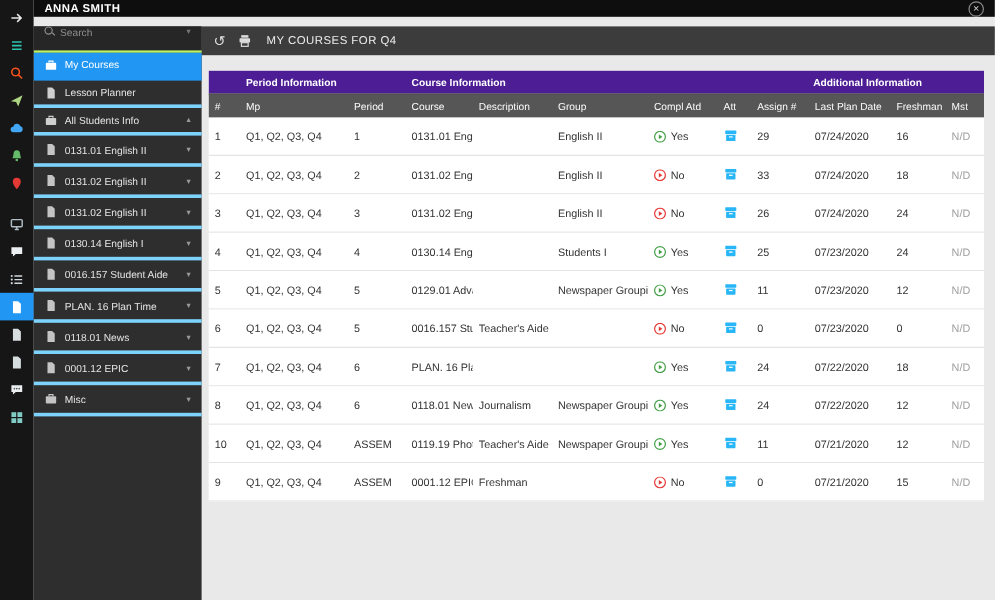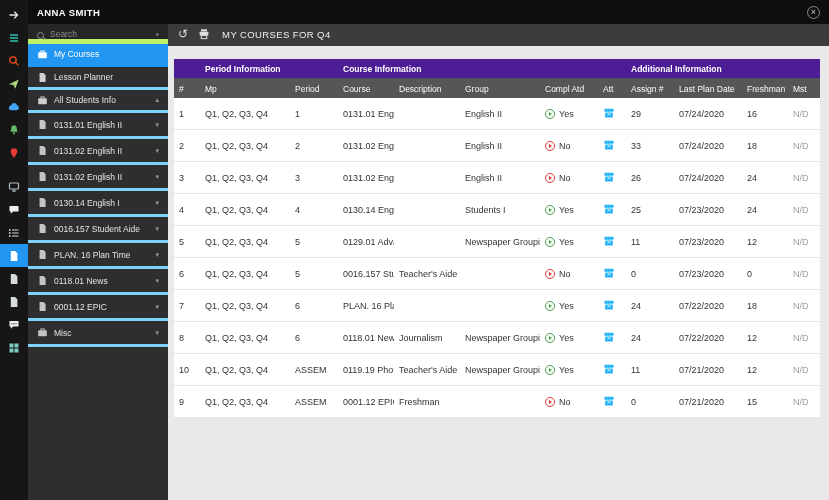--- a/index.html
+++ b/index.html
@@ -7,27 +7,27 @@
   body { font-family: "Liberation Sans", sans-serif; background:#e9e9e9; overflow:hidden; position:relative; }
 
   
   .rail { position:absolute; left:0; top:0; bottom:0; width:28px; background:#161616; display:flex; flex-direction:column; align-items:center; padding-top:3px; z-index:10; }
   .ric { width:28px; height:23px; display:flex; align-items:center; justify-content:center; cursor:pointer; }
   .ric svg { display:block; }
   .ric.active { background:#2196F3; }
   .rail .gap { height:11px; }
 
   
-  .topbar { position:absolute; left:28px; right:0; top:0; height:24px; background:#0e0e0e; color:#fff; display:flex; align-items:center; padding:0 9px; z-index:5; }
+  .topbar { position:absolute; left:28px; right:0; top:0; height:14px; background:#0e0e0e; color:#fff; display:flex; align-items:center; padding:0 9px; z-index:5; }
   .topbar .user { font-size:9.5px; font-weight:bold; letter-spacing:.4px; }
   .close { margin-left:auto; width:13px; height:13px; border-radius:50%; border:1px solid #8a8a8a; color:#cfcfcf; font-size:9px; line-height:11px; text-align:center; cursor:pointer; }
 
   
   .sidebar { position:absolute; left:28px; top:22px; bottom:0; width:140px; background:#2e2e2e; color:#e2e2e2; z-index:4; }
-  .search { height:22px; background:#262626; border-bottom:5px solid #bef264; display:flex; align-items:flex-end; gap:6px; padding:0 9px; color:#8f8f8f; font-size:8.5px; cursor:pointer; }
+  .search { height:22px; background:#262626; border-bottom:2px solid #bef264; display:flex; align-items:flex-start; gap:6px; padding:0 9px; color:#8f8f8f; font-size:8.5px; cursor:pointer; }
   .search .chev { margin-left:auto; font-size:7px; color:#777; }
   .mag { width:7px; height:7px; border:1.2px solid #8f8f8f; border-radius:50%; position:relative; flex:none; }
   .mag::after { content:""; position:absolute; width:3.4px; height:1.2px; background:#8f8f8f; transform:rotate(45deg); right:-3px; bottom:-1.4px; }
 
   .item { height:23px; display:flex; align-items:center; gap:6px; padding:0 9px; font-size:8.5px; border-bottom:3px solid #7dd3fc; color:#e4e4e4; cursor:pointer; white-space:nowrap; overflow:hidden; }
   .item .sic { width:11px; height:11px; flex:none; color:#cfcfcf; }
   .item .chev { margin-left:auto; color:#9a9a9a; font-size:7px; flex:none; }
   .item.active { background:#2196F3; color:#fff; border-bottom-color:#2196F3; }
   .item.active .sic { color:#fff; }
   .item.sub { height:26px; }
@@ -40,21 +40,21 @@
   .toolbar .print { cursor:pointer; display:flex; }
   .toolbar .title { font-size:9.5px; font-weight:normal; letter-spacing:.4px; margin-left:2px; }
 
   
   .table { margin:13px 9px 0 6px; background:#fff; }
   .grid12 { display:grid; grid-template-columns:26px 90px 48px 1fr 66px 80px 58px 28px 48px 68px 46px 32px; align-items:center; }
   .ghead { background:#4c1d95; color:#fff; height:19px; font-size:8.5px; font-weight:bold; }
   .ghead .gcell { padding:0 5px; white-space:nowrap; }
   .g1 { grid-column:2/4; }
   .g2 { grid-column:4/9; }
-  .g3 { grid-column:9/13; text-align:left; }
+  .g3 { grid-column:9/13; text-align:center; }
   .chead { background:#565656; color:#fbfbfb; height:20px; font-size:8.5px; border-top:1px solid #4f4f4f; }
   .hcell { padding:0 5px; white-space:nowrap; overflow:hidden; }
   .trow { height:32px; background:#fff; border-bottom:1px solid #e4e4e4; font-size:9px; color:#333; cursor:pointer; }
   .cell { padding:0 5px; white-space:nowrap; overflow:hidden; }
   .compl { display:flex; align-items:center; gap:4px; }
   .ring { width:10px; height:10px; border-radius:50%; border:1.4px solid currentColor; display:inline-flex; align-items:center; justify-content:center; flex:none; }
   .ring::after { content:""; border-left:3.5px solid currentColor; border-top:2.6px solid transparent; border-bottom:2.6px solid transparent; margin-left:1px; }
   .compl.yes .ring { color:#43A047; }
   .compl.no .ring { color:#E53935; }
   .cell.mst { color:#9e9e9e; }

